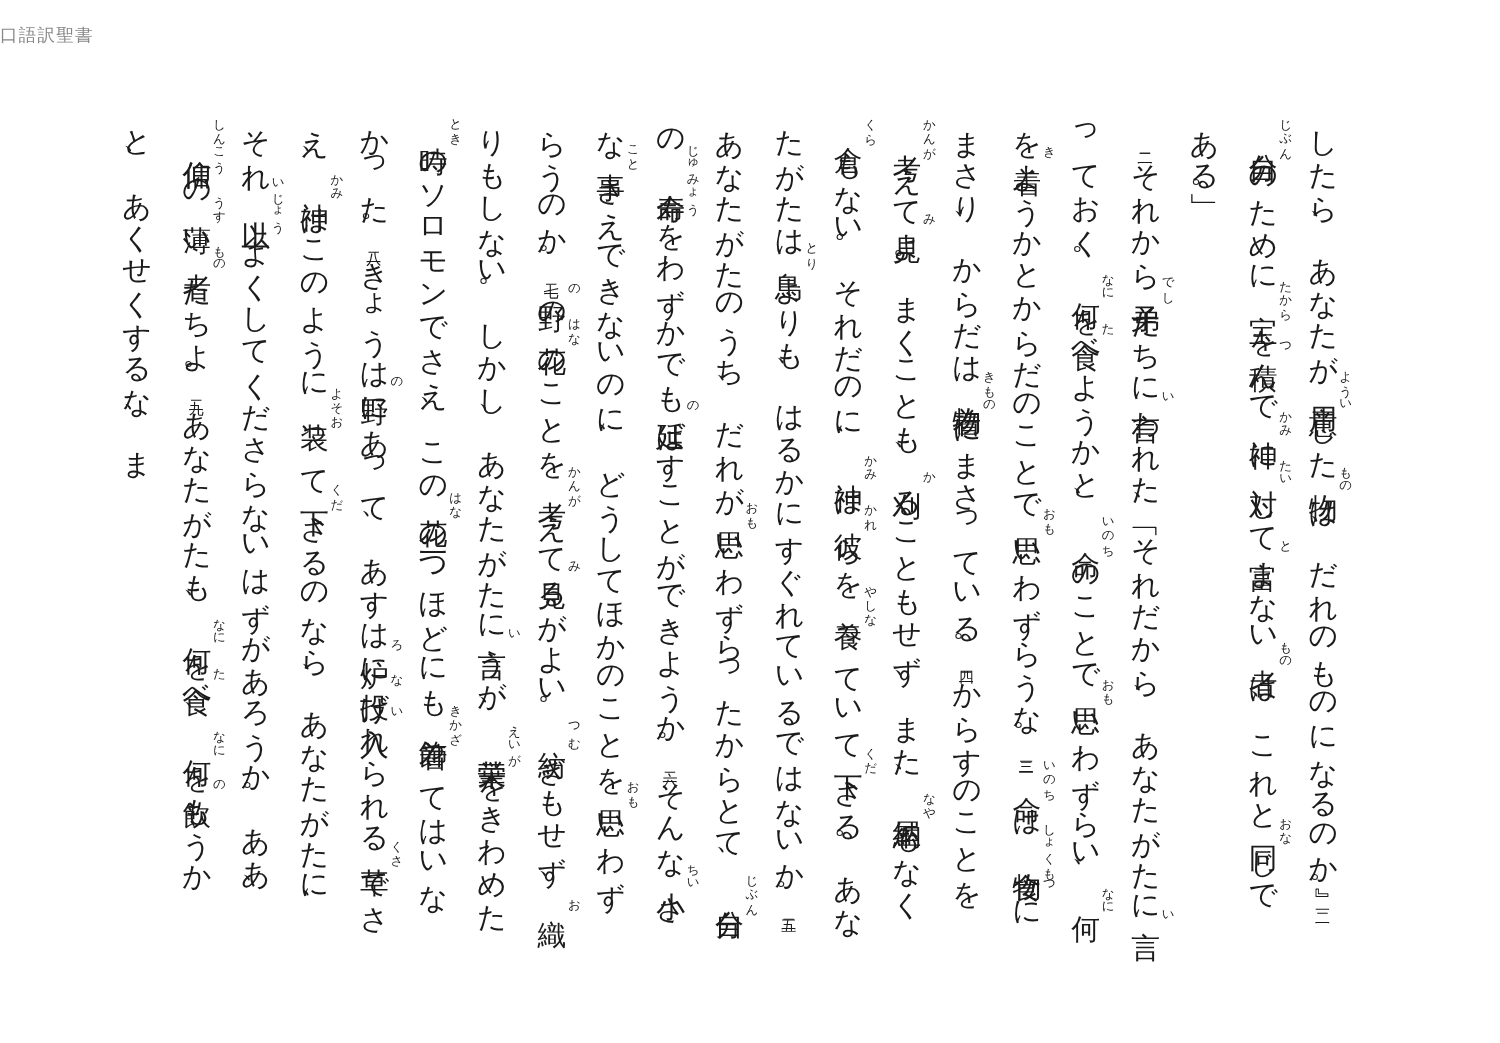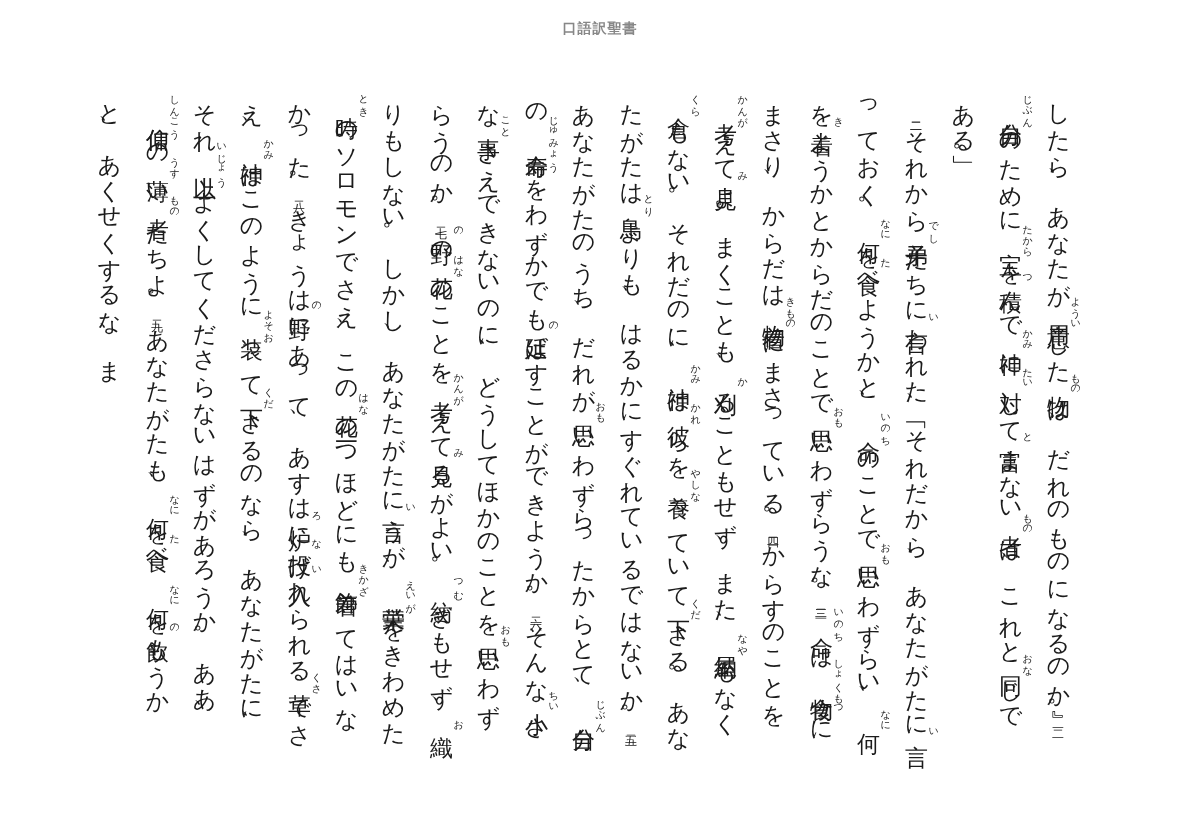--- a/index.html
+++ b/index.html
@@ -17,26 +17,25 @@
     position: relative;
     width: 1200px;
     height: 834px;
     background: var(--bg-color, #ffffff);
   }
   .page-header {
     position: absolute;
     top: 20px;
     left: 0;
     width: 100%;
-    text-align: center;
+    text-align: left;
     font-family: "Liberation Sans", sans-serif;
     font-size: 14px;
     letter-spacing: 1px;
     color: var(--header-color, #878787);
-    font-weight: bold;
   }
   .text-body {
     position: absolute;
     top: 88px;
     right: 118px;
     height: 650px;
     writing-mode: vertical-rl;
     -webkit-writing-mode: vertical-rl;
     text-orientation: mixed;
     font-size: 23px;

